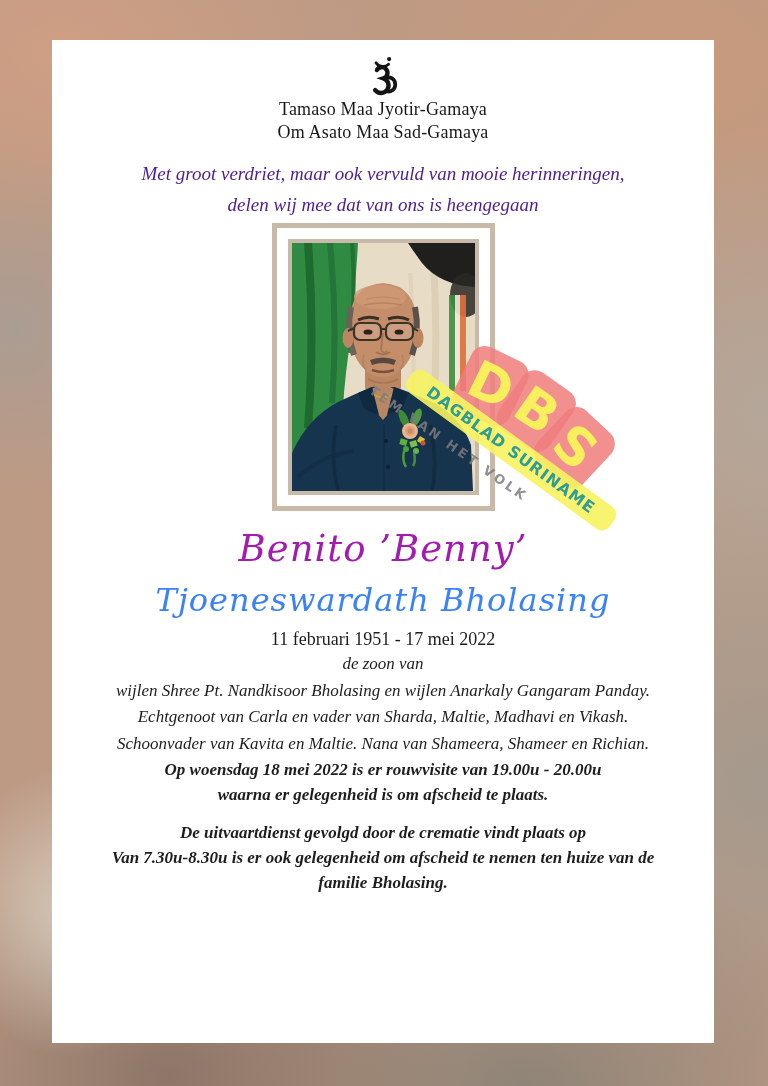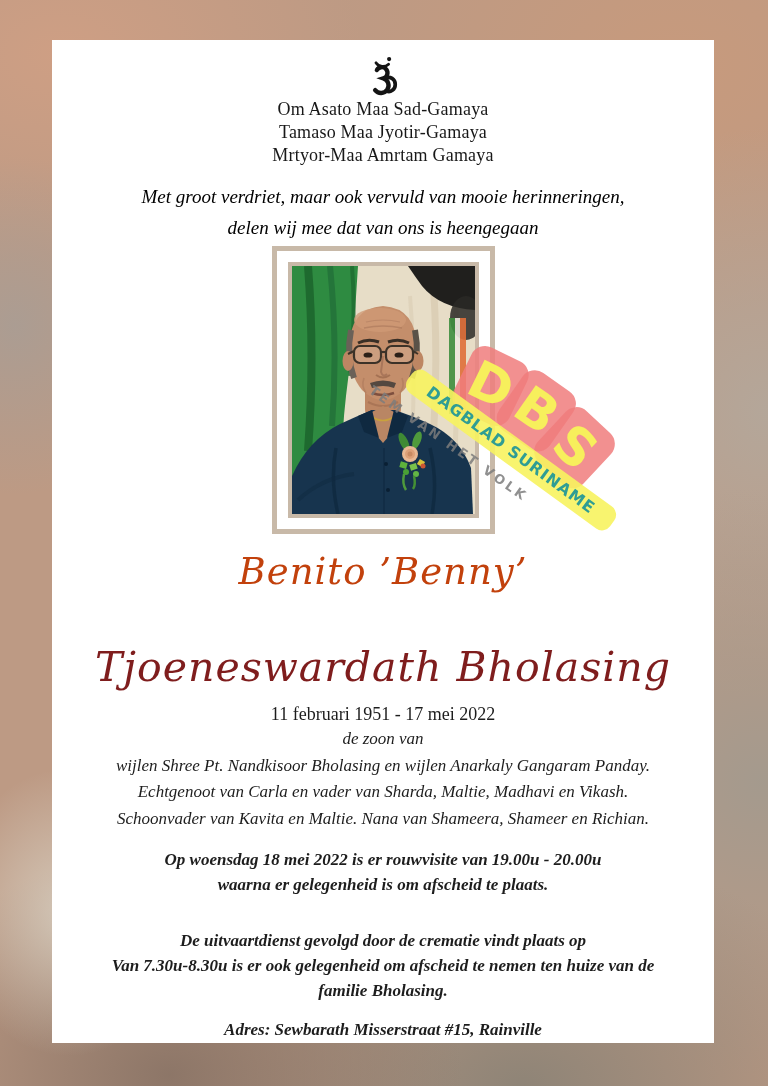--- a/index.html
+++ b/index.html
@@ -17,32 +17,32 @@
   }
   .card{
     position:absolute;left:52px;top:40px;width:662px;height:1003px;
     background:#ffffff;box-sizing:border-box;padding:16px 30px 0 30px;
     text-align:center;color:#1d1d1d;
     font-family:"Liberation Serif","DejaVu Serif",serif;
   }
   .om{display:block;margin:0 auto;}
   .mantra-line{font-size:18px;line-height:23px;letter-spacing:.2px;color:#181818;}
   .announce{margin-top:14px;}
-  .announce-line{font-style:italic;font-size:19px;line-height:31px;color:#000000;}
+  .announce-line{font-style:italic;font-size:19px;line-height:31px;color:#4c1d95;}
   .frame-wrap{margin-top:3px;line-height:0;}
   .frame{display:inline-block;border:5px solid #c8b9a8;background:#fff;padding:11px;}
   .frame-inner{border:4px solid #c8b9a8;width:183px;height:248px;overflow:hidden;}
-  .name-line1{margin-top:14px;font-family:"DejaVu Serif",serif;font-style:italic;font-size:37px;line-height:48px;letter-spacing:1px;color:#c2410c;}
-  .name-line2{font-family:"DejaVu Serif",serif;font-style:italic;font-size:41px;line-height:54px;letter-spacing:1px;color:#7f1d1d;margin-top:44px;}
-  .dates{margin-top:8px;font-size:18px;line-height:24px;}
+  .name-line1{margin-top:14px;font-family:"DejaVu Serif",serif;font-style:italic;font-size:37px;line-height:48px;letter-spacing:1px;color:#a21caf;}
+  .name-line2{font-family:"DejaVu Serif",serif;font-style:italic;font-size:32px;line-height:54px;letter-spacing:1px;color:#3b82f6;}
+  .dates{margin-top:0;font-size:18px;line-height:24px;}
   .family{margin-top:0;}
   .family-line{font-style:italic;font-size:17px;line-height:26.5px;white-space:nowrap;}
-  .wake{margin-top:15px;}
+  .wake{margin-top:0;}
   .wake-line,.funeral-line,.address-line{font-style:italic;font-weight:bold;font-size:17px;line-height:25px;white-space:nowrap;}
-  .funeral{margin-top:31px;}
+  .funeral{margin-top:13px;}
   .address{margin-top:14px;}
   
   .watermark{position:absolute;left:398px;top:372px;width:250px;transform:rotate(33deg);transform-origin:50% 50%;pointer-events:none;}
   .wm-tiles{display:flex;justify-content:center;align-items:flex-start;}
   .wm-tile{width:62px;height:70px;margin:0 -5px;background:rgba(240,125,125,.85);border-radius:15px;
     color:rgba(247,242,90,.97);font-family:"DejaVu Sans","Liberation Sans",sans-serif;font-weight:bold;
     font-size:52px;line-height:68px;text-align:center;}
   .wm-tile:nth-child(1){transform:rotate(-7deg);margin-top:4px;}
   .wm-tile:nth-child(2){transform:rotate(2deg);}
   .wm-tile:nth-child(3){transform:rotate(10deg);margin-top:10px;}
@@ -62,23 +62,22 @@
     <svg class="om" width="42" height="42" viewBox="0 0 44 48" aria-hidden="true">
       <g fill="none" stroke="#141414" stroke-linecap="round">
         <path d="M14 9 a9.5 9.5 0 0 0 14.5 -1" stroke-width="3.2" transform="rotate(10 21 8)"></path>
         <path d="M15 16 a6.5 6.5 0 1 1 7.5 9.5 a8.6 8.6 0 1 1 -9.5 13.5" stroke-width="5"></path>
         <path d="M23.5 25.5 c7 -3 12.5 1 12.5 7 c0 6 -5.5 9.5 -10 7.5" stroke-width="4.2"></path>
       </g>
       <circle cx="29" cy="3.5" r="2.4" fill="#141414"></circle>
     </svg>
 
     <div>
+      <div class="mantra-line">Tamaso Maa Jyotir-Gamaya</div>
       <div class="mantra-line">Om Asato Maa Sad-Gamaya</div>
-      <div class="mantra-line">Tamaso Maa Jyotir-Gamaya</div>
-      <div class="mantra-line">Mrtyor-Maa Amrtam Gamaya</div>
     </div>
 
     <div class="announce">
       <div class="announce-line">Met groot verdriet, maar ook vervuld van mooie herinneringen,</div>
       <div class="announce-line">delen wij mee dat van ons is heengegaan</div>
     </div>
 
     <div class="frame-wrap">
       <div class="frame">
         <div class="frame-inner">
@@ -171,23 +170,20 @@
       <div class="wake-line">Op woensdag 18 mei 2022 is er rouwvisite van 19.00u - 20.00u</div>
       <div class="wake-line">waarna er gelegenheid is om afscheid te plaats.</div>
     </div>
 
     <div class="funeral">
       <div class="funeral-line">De uitvaartdienst gevolgd door de crematie vindt plaats op</div>
       <div class="funeral-line">Van 7.30u-8.30u is er ook gelegenheid om afscheid te nemen ten huize van de</div>
       <div class="funeral-line">familie Bholasing.</div>
     </div>
 
-    <div class="address">
-      <div class="address-line">Adres: Sewbarath Misserstraat #15, Rainville</div>
-    </div>
   </div>
 
   <div class="watermark">
     <div class="wm-tiles">
       <span class="wm-tile">D</span>
       <span class="wm-tile">B</span>
       <span class="wm-tile">S</span>
     </div>
     <div class="wm-ribbon">DAGBLAD SURINAME</div>
     <div class="wm-slogan">TEM VAN HET VOLK</div>

